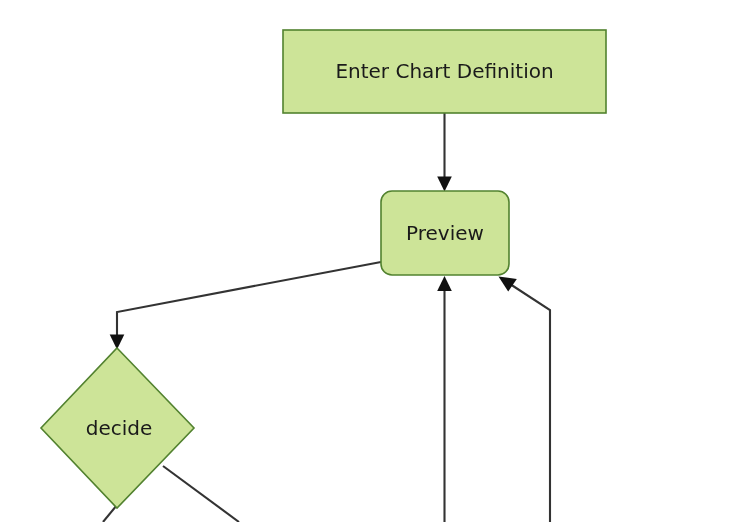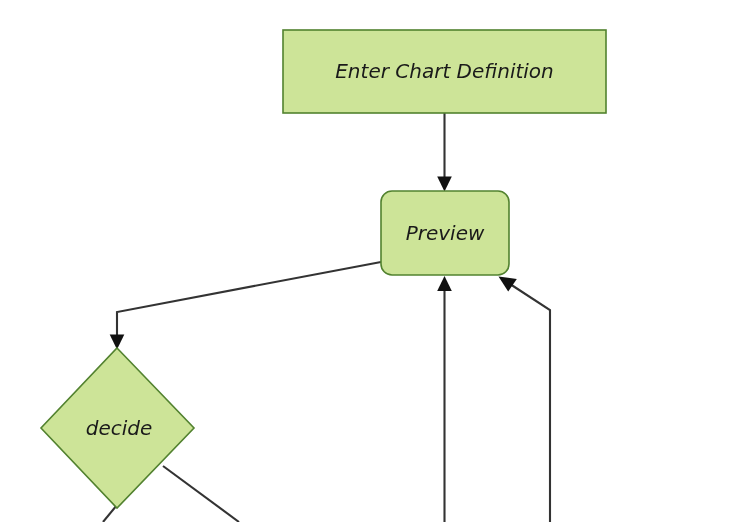--- a/index.html
+++ b/index.html
@@ -12,21 +12,20 @@
     width: 740px;
     height: 522px;
     overflow: hidden;
     font-family: "DejaVu Sans", "Liberation Sans", sans-serif;
   }
   #diagram-root {
     position: relative;
     width: 624px;
     height: 522px;
     background: #ffffff;
-    font-style: italic;
   }
   #flowchart-svg {
     position: absolute;
     top: 0;
     left: 0;
     width: 740px;
     height: 522px;
     display: block;
   }
   .node-shape {

